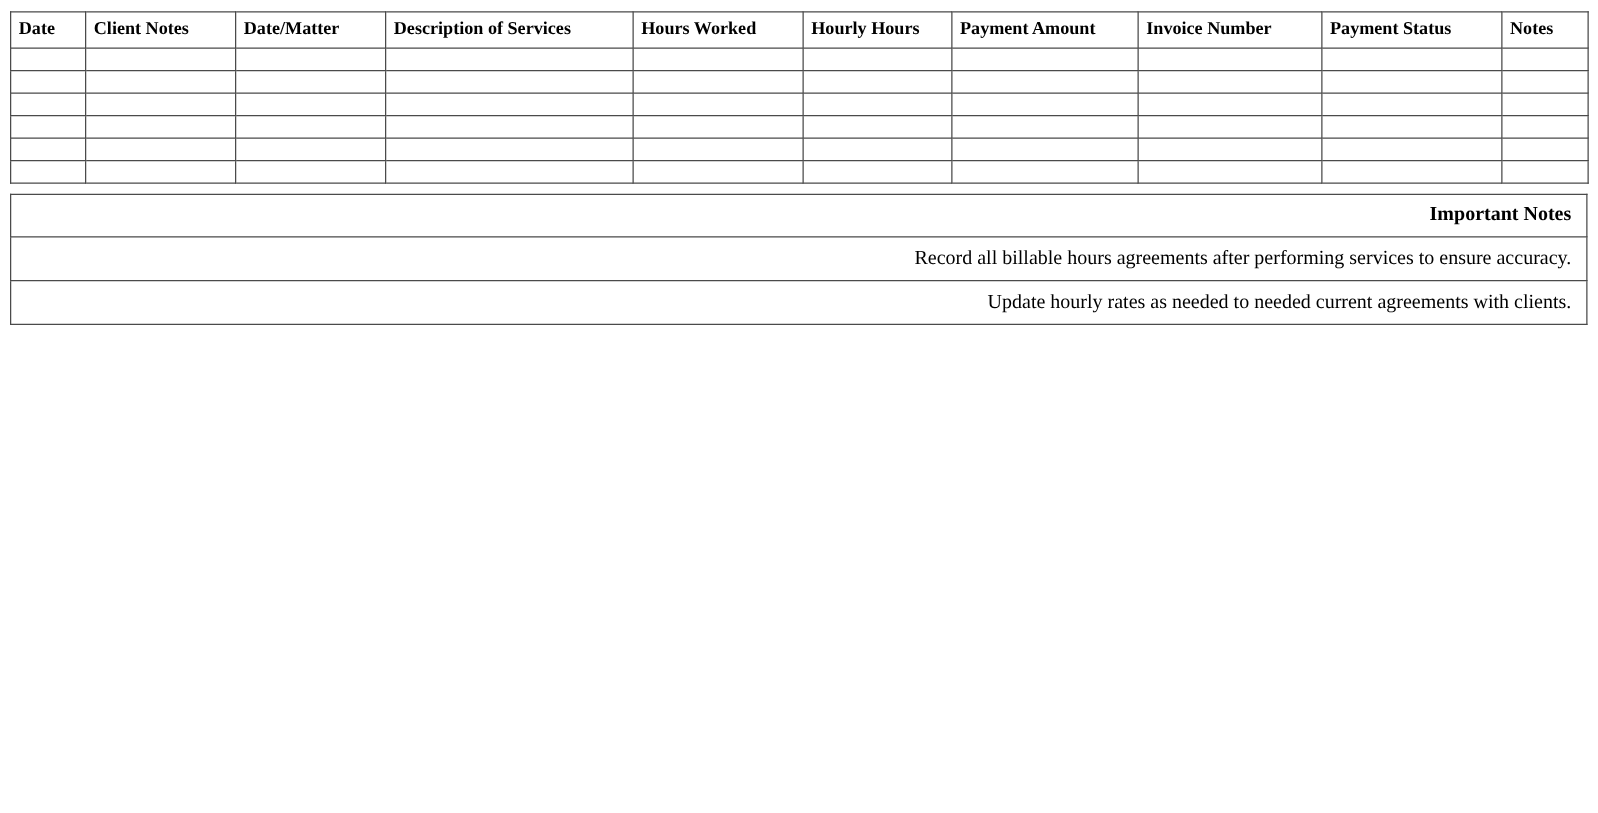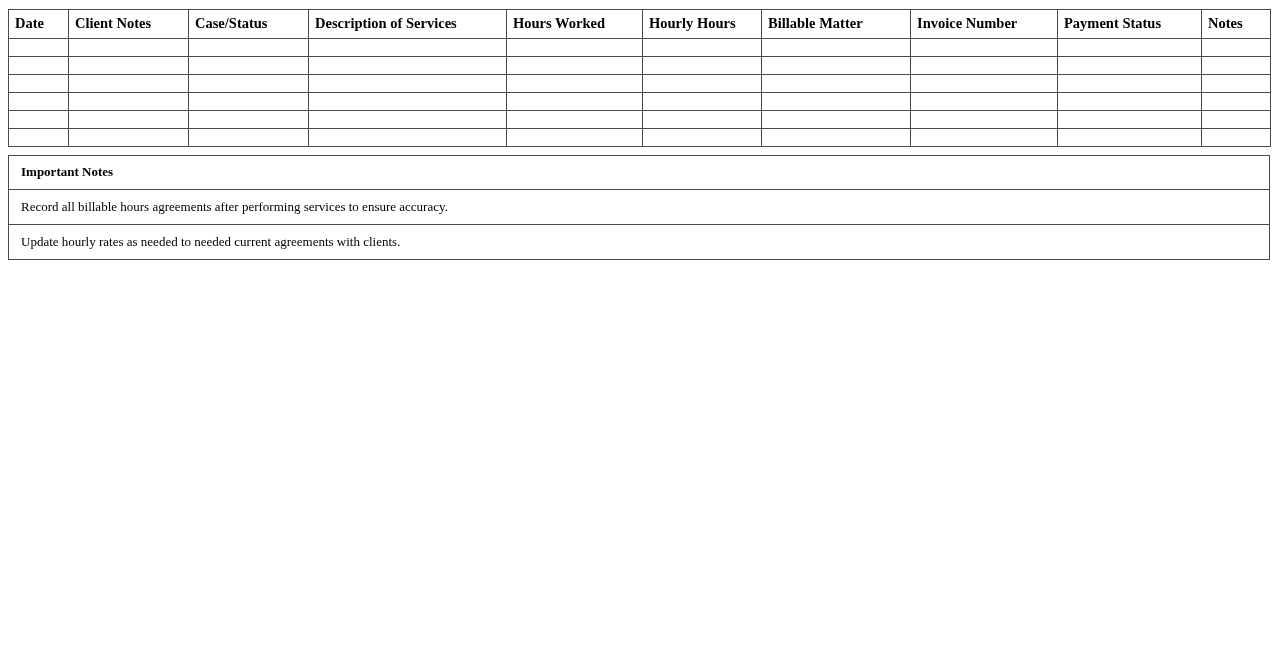--- a/index.html
+++ b/index.html
@@ -73,23 +73,23 @@
   table.notes {
     border-collapse: collapse;
     table-layout: fixed;
     width: 1262px;
     border: 1px solid #4a4a4a;
   }
   table.notes th,
   table.notes td {
     border: 1px solid #4a4a4a;
     padding: 5px 12px 6px 12px;
-    text-align: left;
+    text-align: right;
     vertical-align: middle;
-    font-size: 13px;
+    font-size: 16px;
     line-height: 1.2;
   }
   table.notes th {
     font-weight: bold;
     height: 22px;
   }
   table.notes td {
     height: 23px;
     font-weight: normal;
   }
@@ -110,25 +110,25 @@
         <col class="col-rate">
         <col class="col-billable">
         <col class="col-invoice">
         <col class="col-payment">
         <col class="col-notes">
       </colgroup>
       <thead>
         <tr>
           <th>Date</th>
           <th>Client Notes</th>
-          <th>Case/Status</th>
+          <th>Date/Matter</th>
           <th>Description of Services</th>
           <th>Hours Worked</th>
           <th>Hourly Hours</th>
-          <th>Billable Matter</th>
+          <th>Payment Amount</th>
           <th>Invoice Number</th>
           <th>Payment Status</th>
           <th>Notes</th>
         </tr>
       </thead>
       <tbody>
         <tr>
           <td></td>
           <td></td>
           <td></td>

